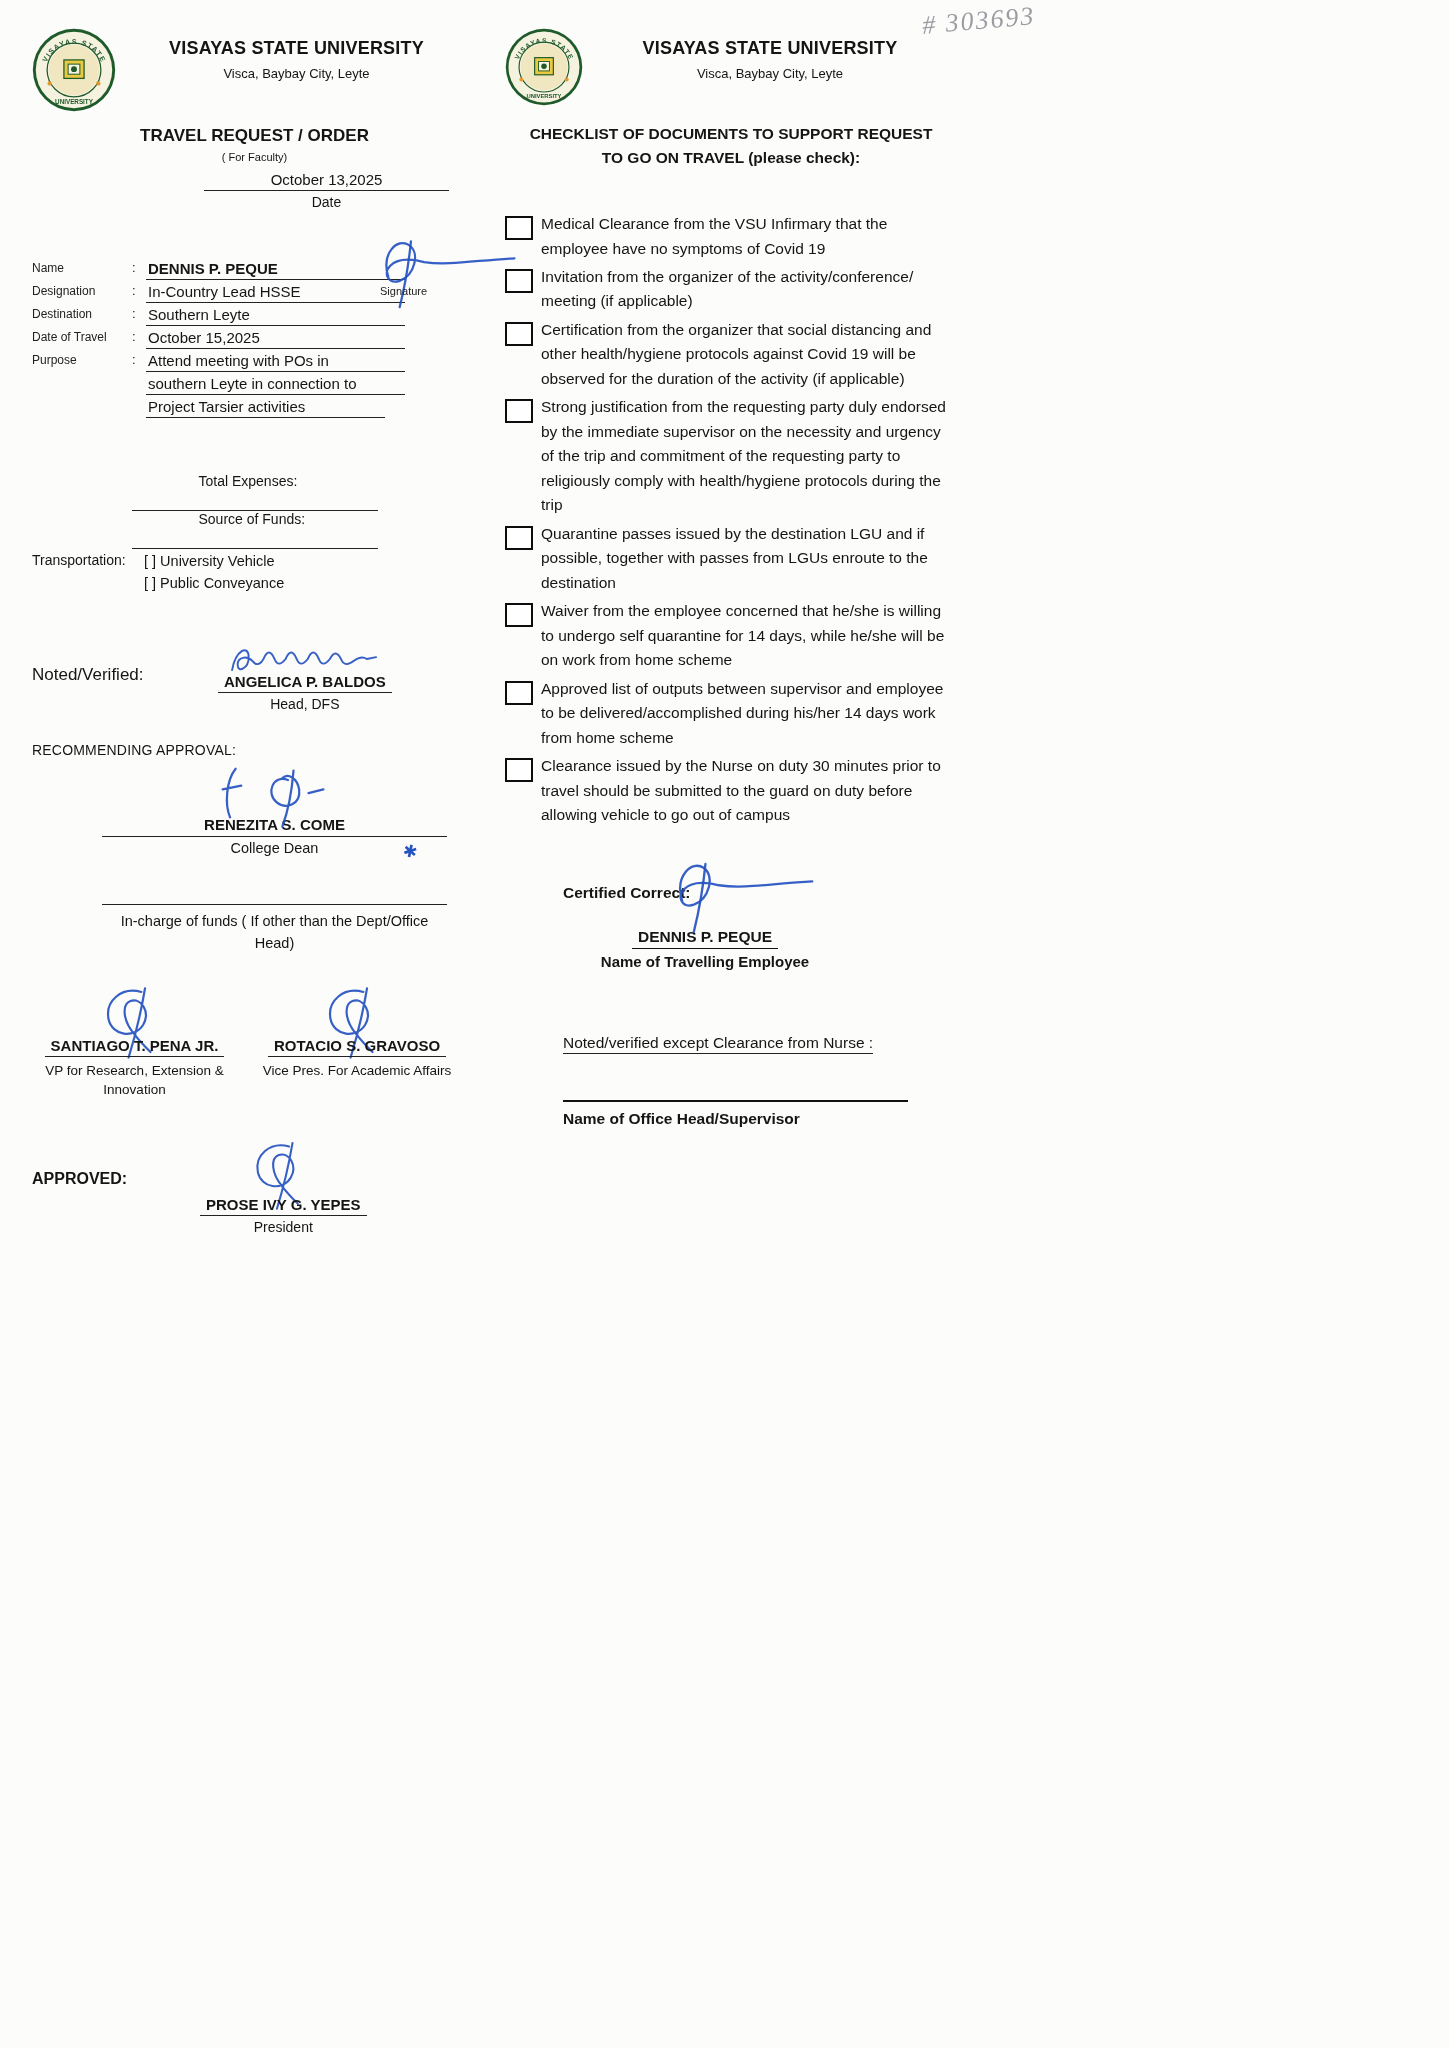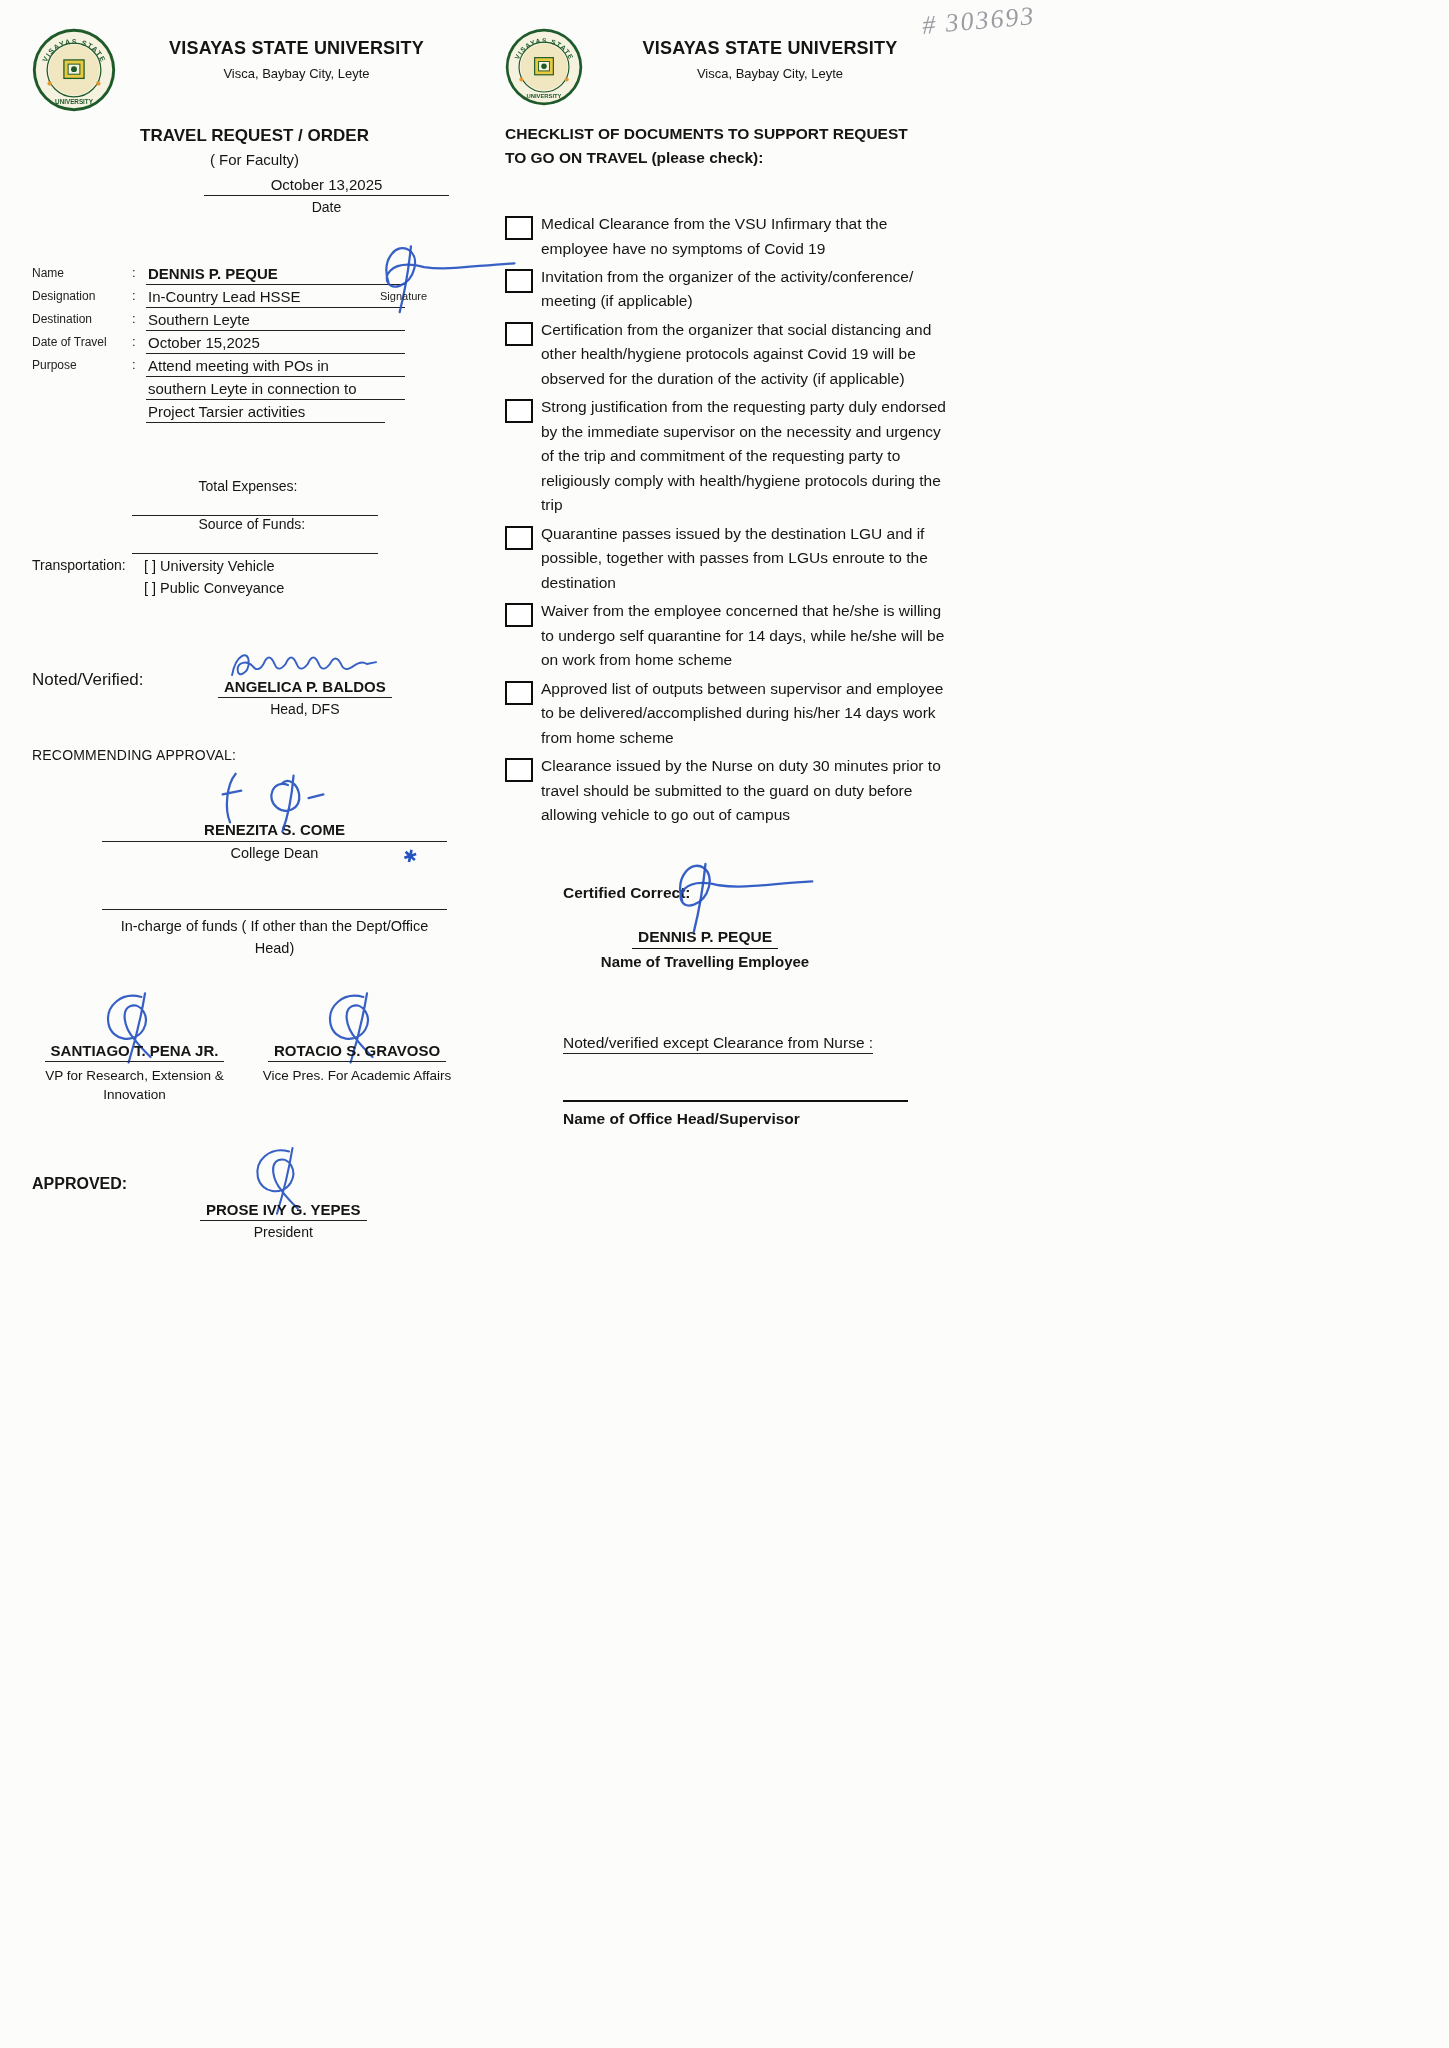--- a/index.html
+++ b/index.html
@@ -14,21 +14,21 @@
 
   
   .uni-header { display:flex; align-items:flex-start; }
   .seal-wrap { flex:none; }
   .header-text { flex:1; text-align:center; padding-top:10px; }
   .uni-name { font-size:18px; font-weight:bold; letter-spacing:.2px; }
   .uni-addr { font-size:13px; margin-top:7px; }
 
   
   .doc-title { text-align:center; font-size:17px; font-weight:bold; margin-top:10px; }
-  .doc-subtitle { text-align:center; font-size:15px; margin-top:5px; }
+  .doc-subtitle { text-align:center; font-size:11px; margin-top:5px; }
   .date-block { width:245px; margin-left:172px; text-align:center; margin-top:8px; }
   .date-value { font-size:15px; padding-bottom:2px; border-bottom:1.6px solid #222; }
   .date-label { font-size:14px; margin-top:3px; }
 
   .fields { margin-top:48px; position:relative; }
   .frow { display:flex; align-items:center; min-height:23px; }
   .flabel { flex:none; width:100px; font-size:12px; padding-bottom:4px; color:#222; }
   .fcolon { flex:none; width:14px; font-size:13px; padding-bottom:4px; }
   .findent { flex:none; width:114px; }
   .fvalue { flex:none; width:255px; font-size:15px; border-bottom:1.5px solid #222; padding:0 2px 2px; }
@@ -69,21 +69,21 @@
   .vp-block.second { flex:1; }
   .vp-block svg { display:block; margin:0 auto -26px; }
   .vp-title { font-size:13.5px; margin-top:4px; line-height:1.45; }
 
   .approved-row { display:flex; margin-top:36px; }
   .approved-label { flex:none; width:150px; font-size:16px; font-weight:bold; padding-top:34px; }
   .approved-row .sig-block { margin-left:18px; }
   .approved-row svg { margin-bottom:-18px; }
 
   
-  .chk-title { text-align:left; font-weight:bold; font-size:15.5px; margin-top:12px; line-height:1.55; }
+  .chk-title { text-align:center; font-weight:bold; font-size:15.5px; margin-top:12px; line-height:1.55; }
   .checklist { margin-top:42px; }
   .chk-item { position:relative; padding-left:36px; font-size:15.5px; line-height:1.58; margin-bottom:4px; }
   .chk-box { position:absolute; left:0; top:4px; width:24px; height:20px; border:2.6px solid #0d0d0d; background:#fff; }
 
   .certified { margin-top:56px; position:relative; }
   .certified-label { margin-left:58px; font-size:15.5px; font-weight:bold; }
   .cert-sig { position:absolute; left:150px; top:-34px; }
   .cert-block { width:340px; margin-left:30px; text-align:center; margin-top:26px; }
   .cert-name { display:inline-block; font-weight:bold; font-size:15.5px; border-bottom:1.8px solid #111; padding:0 6px 2px; }
   .cert-title { font-size:15px; font-weight:bold; margin-top:4px; }

